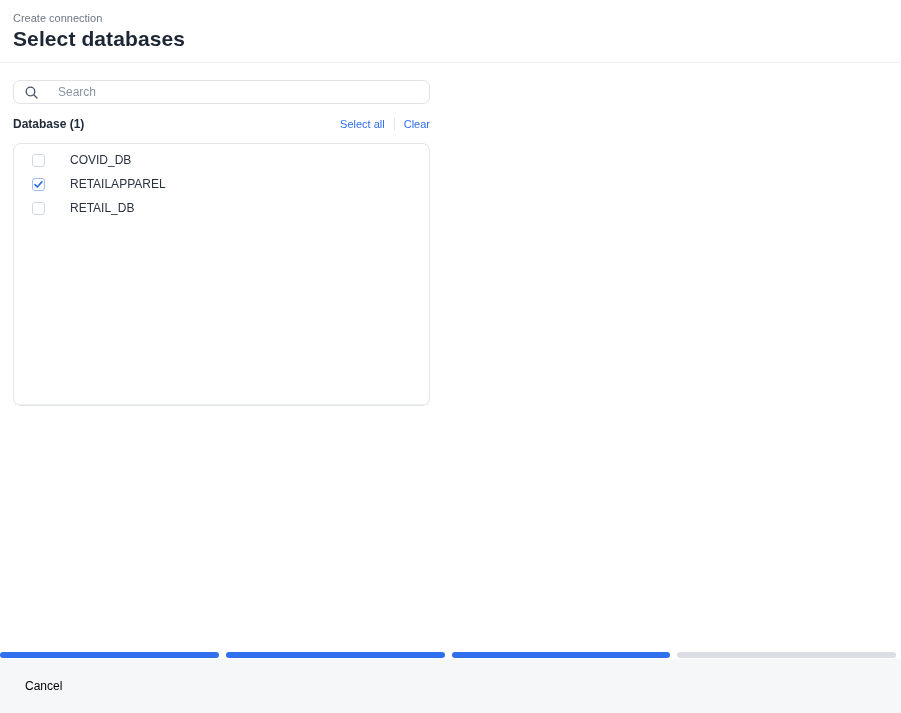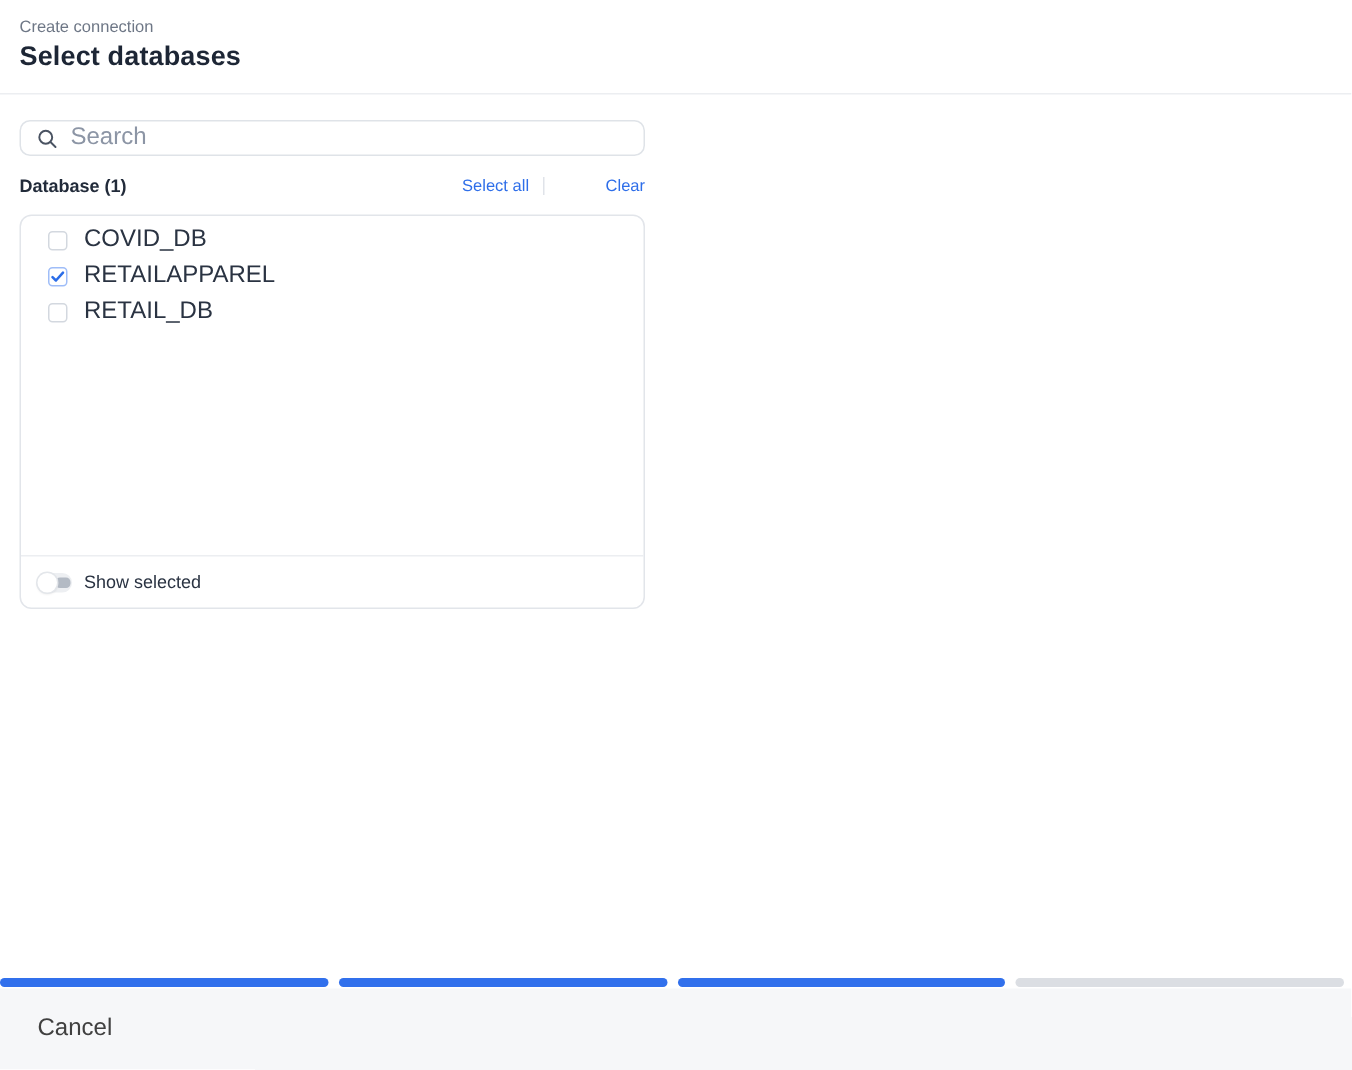--- a/index.html
+++ b/index.html
@@ -8,61 +8,61 @@
     font-family: "Liberation Sans", sans-serif;
     background: #ffffff;
     position: relative;
     overflow: hidden;
     color: #1d2635;
   }
 
   
   .header { position: absolute; left: 0; top: 0; width: 901px; height: 62px; background: #fff; }
   .breadcrumb { position: absolute; left: 13px; top: 12px; font-size: 11px; color: #6e7786; }
-  .page-title { position: absolute; left: 13px; top: 27px; font-size: 18px; font-weight: 700; color: #1d2635; letter-spacing: .1px; }
+  .page-title { position: absolute; left: 13px; top: 27px; font-size: 21px; font-weight: 700; color: #1d2635; letter-spacing: .1px; }
   .header-divider { position: absolute; left: 0; top: 62px; width: 901px; height: 1px; background: #eceef1; }
 
   
   .search-box {
     position: absolute; left: 13px; top: 80px; width: 417px; height: 24px;
     border: 1px solid #dfe3e8; border-radius: 7px; background: #fff;
     display: flex; align-items: center; padding-left: 11px;
   }
   .search-box svg { flex: 0 0 auto; }
   .search-input {
     border: none; outline: none; background: transparent;
     font-family: "Liberation Sans", sans-serif;
-    font-size: 16px; color: #1d2635; margin-left: 9px; width: 360px;
+    font-size: 12px; color: #1d2635; margin-left: 20px; width: 360px;
   }
   .search-input::placeholder { color: #8c95a5; }
 
   
   .list-header { position: absolute; left: 13px; top: 116px; width: 417px; height: 16px; display: flex; align-items: center; }
   .list-label { font-size: 12px; font-weight: 600; color: #222b3a; }
   .list-actions { margin-left: auto; display: flex; align-items: center; }
-  .link { font-size: 11px; color: #2e6ee9; cursor: pointer; text-decoration: none; margin-left: 32px; }
+  .link { font-size: 11px; color: #2e6ee9; cursor: pointer; text-decoration: none; }
   .action-divider { width: 1px; height: 12px; background: #e0e3e9; margin: 0 9px; }
 
   
   .panel {
     position: absolute; left: 13px; top: 143px; width: 417px; height: 263px;
     border: 1px solid #e2e5ea; border-radius: 8px; background: #fff;
     display: flex; flex-direction: column;
   }
   .db-list { flex: 1 1 auto; padding-top: 4px; overflow: hidden; }
   .db-row { height: 24px; display: flex; align-items: center; padding-left: 18px; cursor: pointer; }
   .checkbox {
     width: 13px; height: 13px; border: 1px solid #d3d8df; border-radius: 3px;
     background: #fff; display: inline-flex; align-items: center; justify-content: center;
     flex: 0 0 auto;
   }
   .checkbox svg { display: none; }
   .db-row.checked .checkbox { border-color: #9fbdf8; }
   .db-row.checked .checkbox svg { display: block; }
-  .db-label { font-size: 16px; color: #2a3342; margin-left: 11px; }
+  .db-label { font-size: 12px; color: #2a3342; margin-left: 25px; }
 
   .panel-divider { height: 1px; background: #eceef1; flex: 0 0 auto; }
   .show-selected-row { flex: 0 0 34px; display: flex; align-items: center; padding-left: 11px; }
   .toggle {
     position: relative; width: 23px; height: 13px; border-radius: 8px;
     background: #edeff2; cursor: pointer; flex: 0 0 auto;
   }
   .toggle .bar {
     position: absolute; right: 1px; top: 3px; width: 10px; height: 7px;
     border-radius: 3px; background: #b3bac4;
@@ -80,21 +80,21 @@
     display: flex; gap: 7px; padding-right: 5px;
   }
   .progress-segment { flex: 1 1 0; border-radius: 3px; }
   .progress-segment.filled { background: #3170ec; }
   .progress-segment.remaining { background: #dbdee3; }
 
   .footer {
     position: absolute; left: 0; top: 659px; width: 901px; height: 54px;
     background: #f6f7f9; display: flex; align-items: center;
   }
-  .cancel-link { font-size: 16px; color: #404040; margin-left: 25px; cursor: pointer; text-decoration: none; }
+  .cancel-link { font-size: 12px; color: #000000; margin-left: 25px; cursor: pointer; text-decoration: none; }
   .footer-buttons { margin-left: auto; display: flex; align-items: center; gap: 18px; margin-right: 8px; }
   .btn {
     height: 23px; border: none; border-radius: 12px; font-family: "Liberation Sans", sans-serif;
     font-size: 12px; padding: 0 17px; cursor: pointer; display: inline-flex; align-items: center;
   }
   .btn-back { background: #e9ebee; color: #1d2635; }
   .btn-next { background: #2e6ee9; color: #ffffff; }
 </style>
 </head>
 <body>
@@ -141,27 +141,20 @@
     <span class="db-label">RETAILAPPAREL</span>
   </div>
       <div class="db-row">
     <span class="checkbox">
       
     </span>
     <span class="db-label">RETAIL_DB</span>
   </div>
     </div>
   <div class="panel-divider"></div>
-  <div class="show-selected-row">
-    <span class="toggle">
-      <span class="bar"></span>
-      <span class="knob"></span>
-    </span>
-    <span class="show-selected-label">Show selected</span>
-  </div>
 </div>
 
 <div class="progress-bar" id="progress-bar">
     <div class="progress-segment filled"></div>
     <div class="progress-segment filled"></div>
     <div class="progress-segment filled"></div>
     <div class="progress-segment remaining"></div>
   </div>
 
 <div class="footer">

